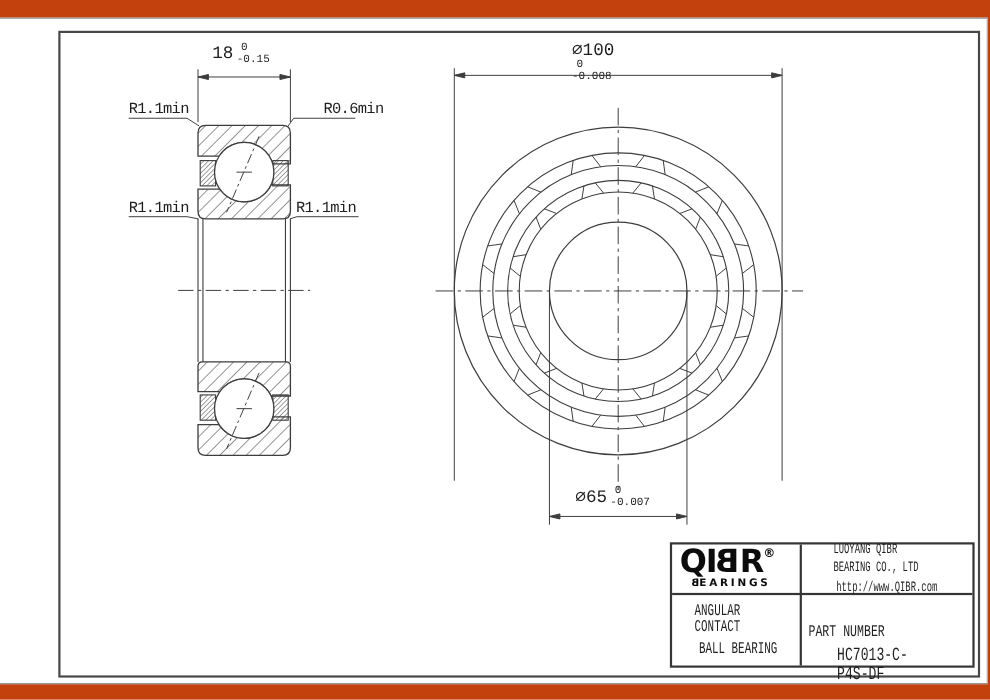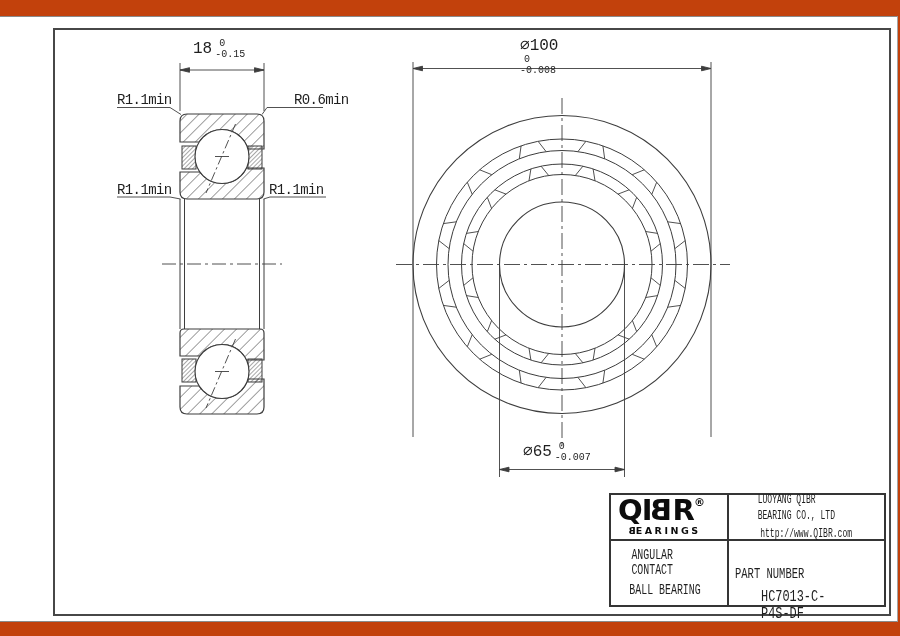--- a/index.html
+++ b/index.html
@@ -18,21 +18,21 @@
   .rlabel{font-size:14px;letter-spacing:-0.6px;line-height:1;}
 
   
   .tb{position:absolute;left:609px;top:493px;width:277px;height:114px;box-sizing:border-box;
       border:2px solid #353535;background:#ffffff;}
   .tb-v{position:absolute;left:116px;top:0;width:1.5px;height:100%;background:#353535;}
   .tb-h{position:absolute;left:0;top:44px;width:100%;height:1.5px;background:#353535;}
   .cell{position:absolute;box-sizing:border-box;display:flex;flex-direction:column;justify-content:center;}
   .cell-logo{left:0;top:0;width:116px;height:44px;}
   .cell-company{left:117px;top:0;width:156px;height:44px;align-items:center;gap:1px;justify-content:center;}
-  .cell-product{left:0;top:45px;width:120px;height:65px;align-items:flex-start;gap:5px;}
+  .cell-product{left:0;top:45px;width:120px;height:65px;align-items:center;gap:5px;}
   .cell-part{left:117px;top:45px;width:156px;height:82px;align-items:flex-start;gap:6px;padding-left:7px;justify-content:flex-end;}
 
   .cx{display:inline-block;transform:scaleX(0.62);transform-origin:center;}
   .cxl{display:inline-block;transform:scaleX(0.70);transform-origin:left center;}
   .company-line{font-size:13px;line-height:1.25;}
   .product-line{font-size:15px;line-height:1;}
   .part-label{font-size:15px;line-height:1;}
   .part-number{font-size:17px;line-height:1;margin-left:26px;}
 
   .logo-main{position:absolute;left:7px;top:1px;font-family:"DejaVu Sans","Liberation Sans",sans-serif;

